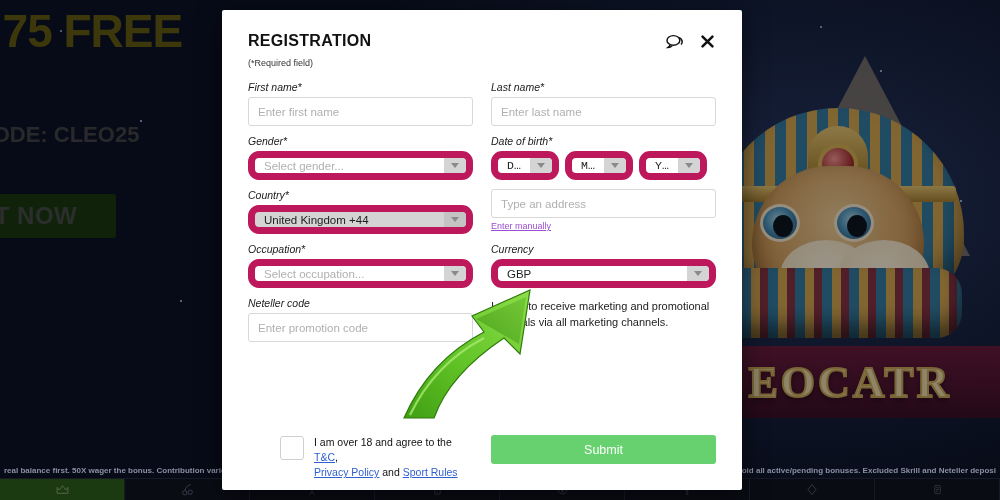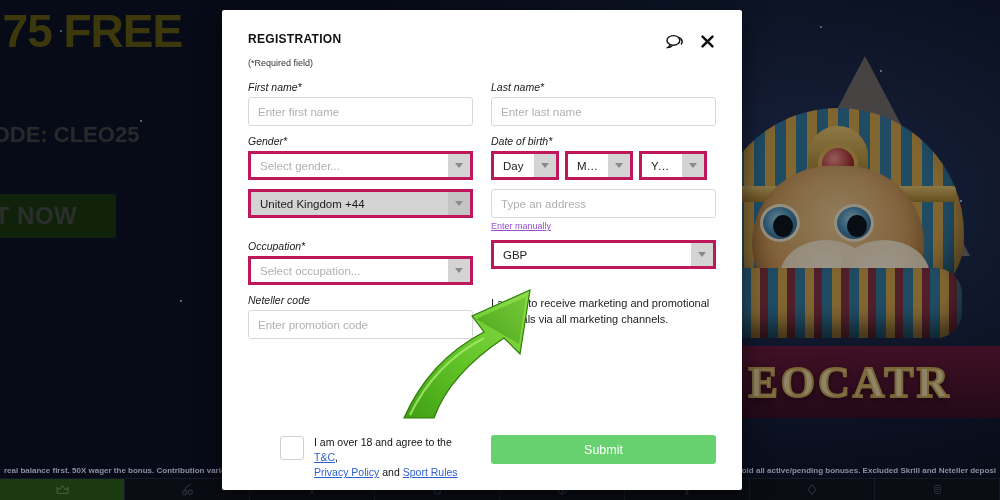--- a/index.html
+++ b/index.html
@@ -148,21 +148,21 @@
 
   
   .modal {
     position: absolute; left: 222px; top: 10px; width: 520px; height: 480px;
     background: #ffffff; border-radius: 2px;
     box-shadow: 0 6px 26px rgba(0,0,0,.55);
     padding: 22px 26px 0 26px;
   }
   .modal-head { display: flex; align-items: flex-start; justify-content: space-between; }
   .modal-title {
-    font-size: 12px; font-weight: 700; letter-spacing: .3px; color: #111;
+    font-size: 16px; font-weight: 700; letter-spacing: .3px; color: #111;
   }
   .head-icons { display: flex; align-items: center; gap: 14px; margin-top: 1px; }
   .icon-btn { cursor: pointer; line-height: 0; }
   .required-note { font-size: 9px; color: #333; margin-top: 8px; }
 
   .grid {
     display: grid; grid-template-columns: 225px 225px; column-gap: 18px;
     margin-top: 13px;
   }
   .field { margin-bottom: 9px; }
@@ -173,41 +173,41 @@
   }
   .input {
     width: 100%; height: 29px; border: 1px solid #d8d8d8; border-radius: 3px;
     padding: 0 9px; font-size: 11.5px; color: #222; background: #fff;
     font-family: "Liberation Sans", sans-serif;
   }
   .input::placeholder { color: #b0b0b0; }
 
   .select {
     position: relative; width: 100%; height: 29px;
-    border: 3px solid #be185d; border-radius: 0; background: #fff;
+    border: 7px solid #be185d; border-radius: 11px; background: #fff;
     display: flex; align-items: center; cursor: pointer; overflow: hidden;
   }
   .select .sel-val {
     flex: 1; padding: 0 9px; font-size: 11.5px; color: #222;
     white-space: nowrap; overflow: hidden; text-overflow: ellipsis;
   }
   .select .sel-val.placeholder { color: #b0b0b0; }
   .select .arrow {
     width: 22px; height: 100%; background: #d4d4d4;
     display: flex; align-items: center; justify-content: center;
   }
   .select.filled { background: #d4d4d4; }
   .select.filled .sel-val { color: #1c1c1c; }
   .select.filled .arrow { background: #c4c4c4; }
   .caret {
     width: 0; height: 0; border-left: 4px solid transparent;
     border-right: 4px solid transparent; border-top: 5px solid #8a8a8a;
   }
 
-  .dob-row { display: flex; gap: 6px; }
+  .dob-row { display: flex; gap: 6px; font-family: Liberation Mono, monospace; }
   .dob-row .select { width: 68px; flex: 0 0 68px; }
 
   .enter-manually {
     display: block; text-align: left; font-size: 9px; color: #9b4fd0;
     text-decoration: underline; margin-top: 3px; cursor: pointer;
   }
 
   .marketing-text {
     font-size: 11px; color: #222; line-height: 1.45; margin-top: 2px;
   }
@@ -422,20 +422,21 @@
           <div class="select">
             <span class="sel-val">Year</span>
             <span class="arrow">
                 <i class="caret"></i>
               </span>
           </div>
         </div>
       </div>
 
       <div class="field">
+        <label class="label">Country*</label>
         <div class="select filled">
           <span class="sel-val">United Kingdom +44</span>
           <span class="arrow">
               <i class="caret"></i>
             </span>
         </div>
       </div>
       <div class="field">
         <input class="input" type="text" placeholder="Type an address" style="">
         <a class="enter-manually">Enter manually</a>
@@ -444,20 +445,21 @@
       <div class="field">
         <label class="label">Occupation*</label>
         <div class="select">
           <span class="sel-val placeholder">Select occupation...</span>
           <span class="arrow">
               <i class="caret"></i>
             </span>
         </div>
       </div>
       <div class="field">
+        <label class="label">Currency</label>
         <div class="select">
           <span class="sel-val">GBP</span>
           <span class="arrow">
               <i class="caret"></i>
             </span>
         </div>
       </div>
 
       <div class="field">
         <label class="label">Neteller code</label>

